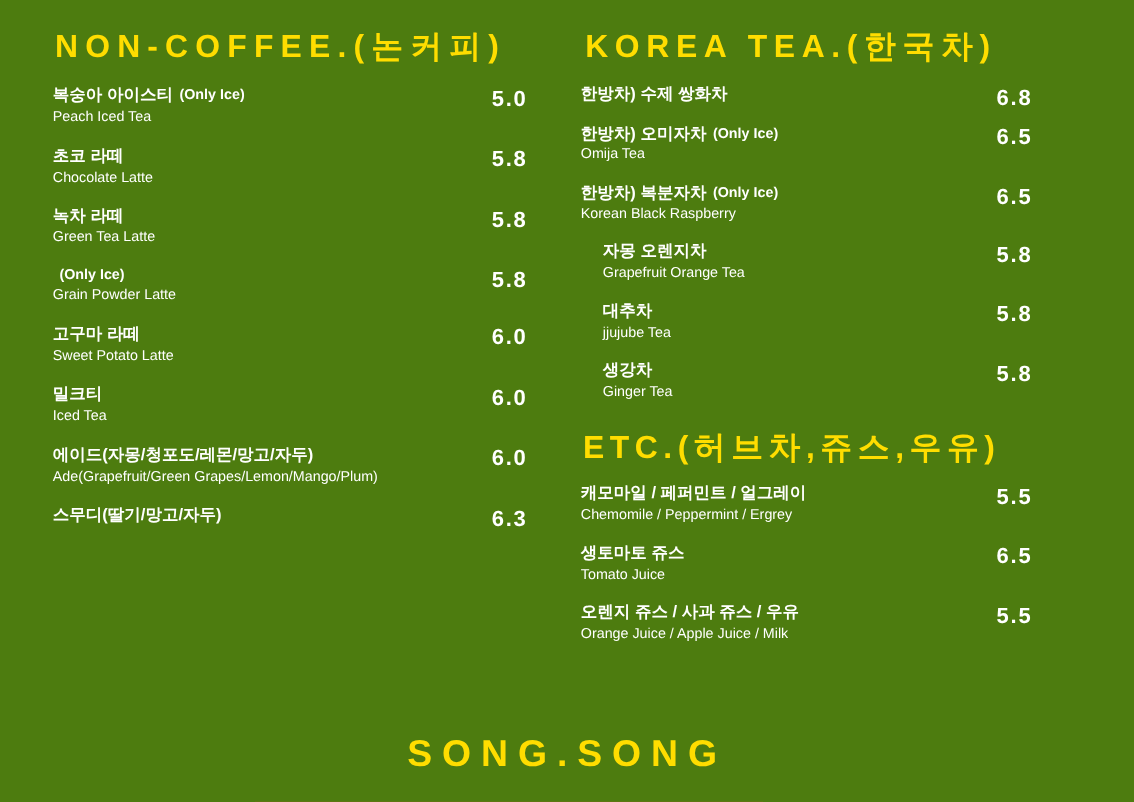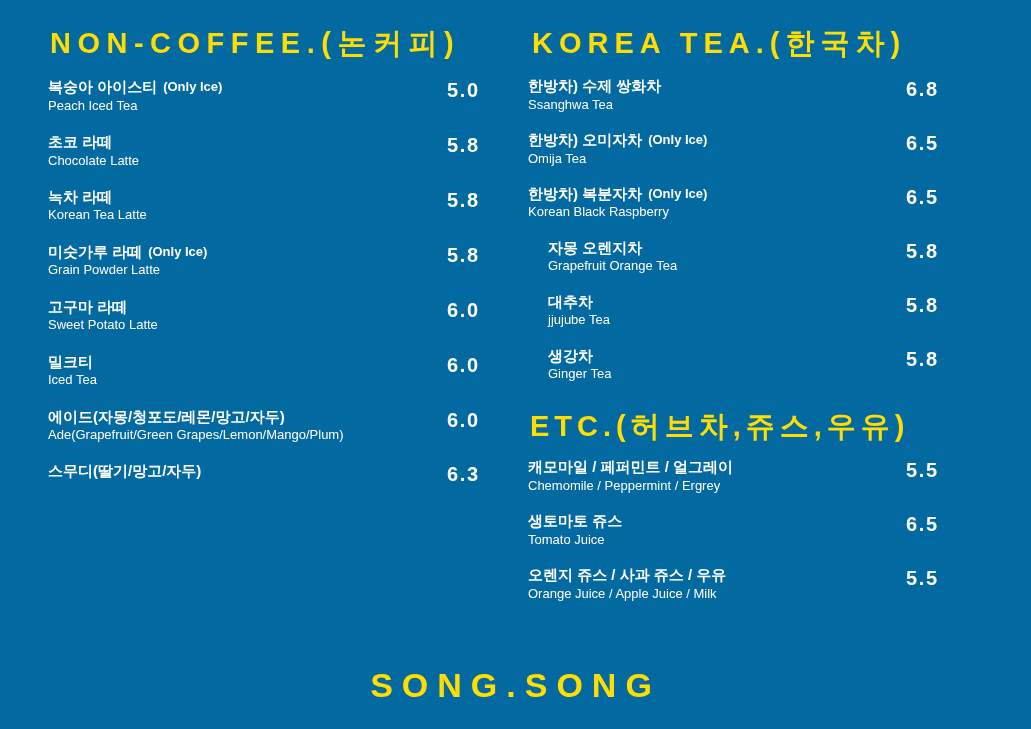--- a/index.html
+++ b/index.html
@@ -13,21 +13,21 @@
     background: #f9542f;
     font-family: "Liberation Sans", "DejaVu Sans", sans-serif;
     overflow: hidden;
     position: relative;
     -webkit-font-smoothing: antialiased;
   }
 
   #menu-board {
     position: absolute;
     inset: 0;
-    background: #0369a1;
+    background: #4d7c0f;
   }
 
   .columns {
     position: absolute;
     top: 0;
     left: 0;
     width: 1031px;
     height: 655px;
     display: flex;
     flex-direction: row;
@@ -174,27 +174,26 @@
             </div>
             <div class="item-sub">Chocolate Latte</div>
             <div class="item-price">5.8</div>
           </div>
 
           <div class="menu-item">
             <div class="item-top">
               <span class="item-name">녹차 라떼</span>
 
             </div>
-            <div class="item-sub">Korean Tea Latte</div>
-            <div class="item-price">5.8</div>
-          </div>
-
-          <div class="menu-item">
-            <div class="item-top">
-              <span class="item-name">미숫가루 라떼</span>
+            <div class="item-sub">Green Tea Latte</div>
+            <div class="item-price">5.8</div>
+          </div>
+
+          <div class="menu-item">
+            <div class="item-top">
               <span class="item-note">(Only Ice)</span>
             </div>
             <div class="item-sub">Grain Powder Latte</div>
             <div class="item-price">5.8</div>
           </div>
 
           <div class="menu-item">
             <div class="item-top">
               <span class="item-name">고구마 라떼</span>
 
@@ -239,21 +238,20 @@
       <div class="section section-right">
         <div class="section-heading korea">KOREA TEA.(한국차)</div>
 
         <div class="items">
 
           <div class="menu-item">
             <div class="item-top">
               <span class="item-name">한방차) 수제 쌍화차</span>
 
             </div>
-            <div class="item-sub">Ssanghwa Tea</div>
             <div class="item-price">6.8</div>
           </div>
 
           <div class="menu-item">
             <div class="item-top">
               <span class="item-name">한방차) 오미자차</span>
               <span class="item-note">(Only Ice)</span>
             </div>
             <div class="item-sub">Omija Tea</div>
             <div class="item-price">6.5</div>

